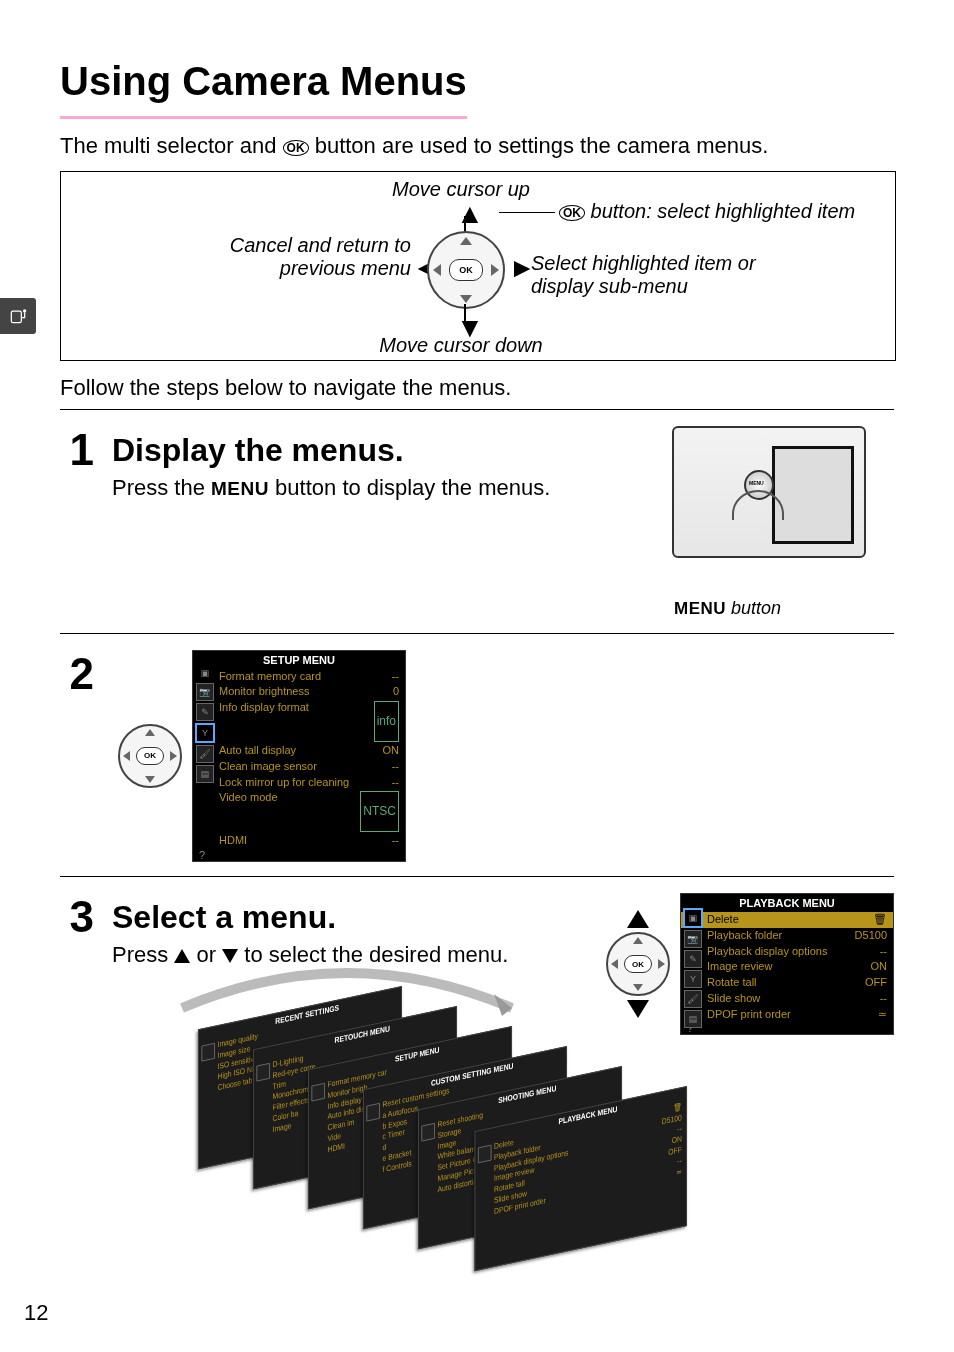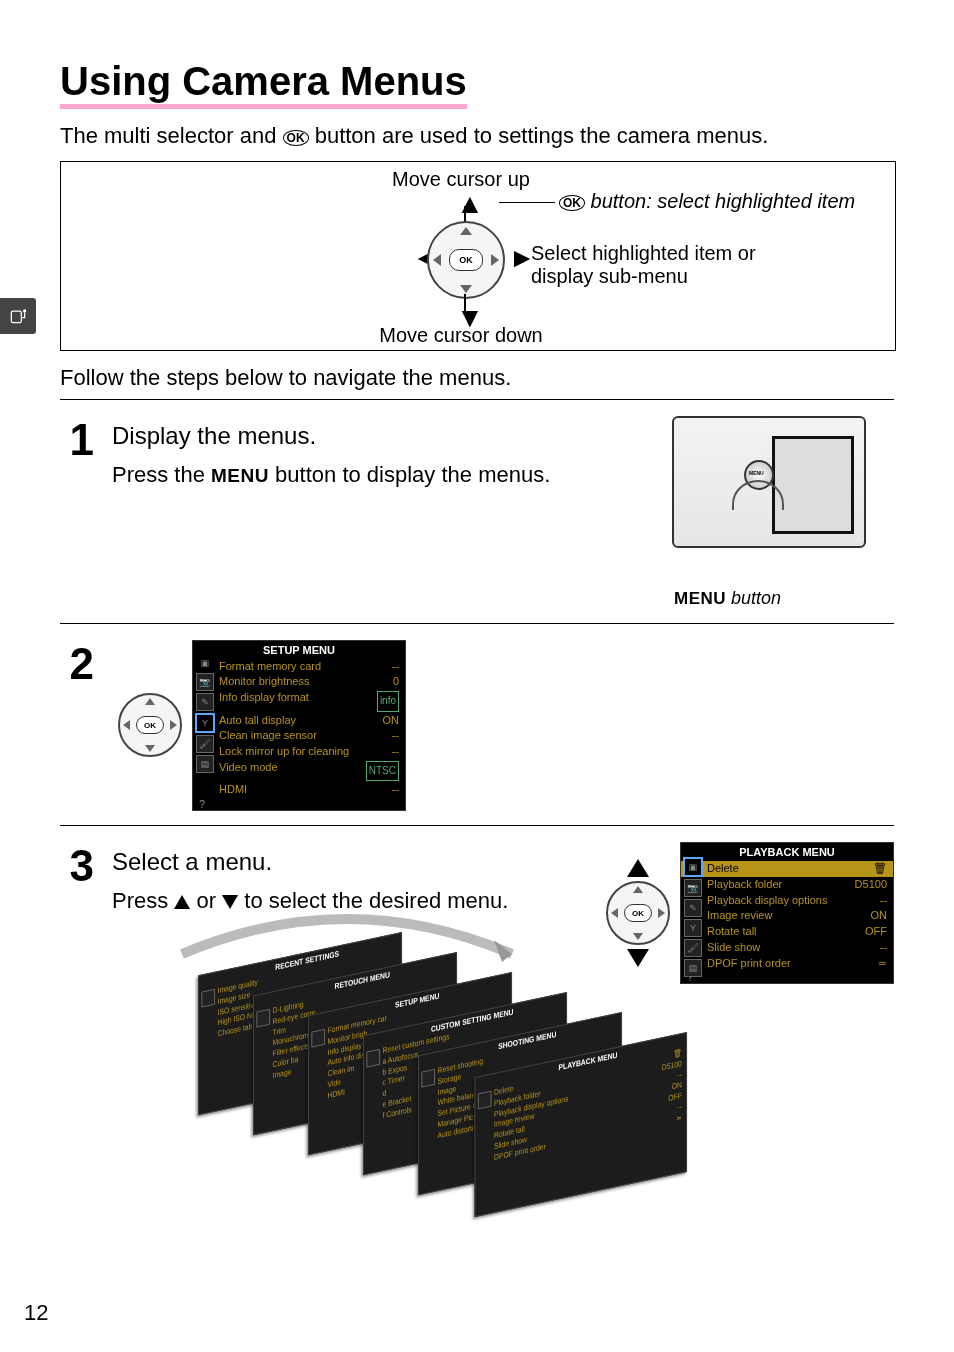--- a/index.html
+++ b/index.html
@@ -35,23 +35,23 @@
     justify-content: center;
     border-top-right-radius: 3px;
     border-bottom-right-radius: 3px;
   }
   .side-tab svg { width:20px; height:20px; }
 
   h1.title {
     font-size: 40px;
     font-weight: 700;
     margin: 0 0 4px 0;
-    border-bottom: 5px solid #f9a8d4;
+    border-bottom: 3px solid #f9a8d4;
     display: inline-block;
-    padding-bottom: 2px;
+    padding-bottom: 14px;
     line-height: 1.05;
   }
   .intro {
     font-size: 22px;
     margin: 8px 0 10px 0;
     line-height: 1.35;
   }
   .ok-circ {
     display:inline-block;
     border:1.5px solid #000;
@@ -72,20 +72,21 @@
   
   .diagram-box {
     border: 1px solid #000;
     width: 100%;
     height: 188px;
     position: relative;
     margin: 0 0 14px 0;
   }
   .diag-label {
     position: absolute;
+    font-style: italic;
     font-size: 20px;
     line-height: 1.15;
     text-align: right;
   }
   .diag-label.center { text-align:center; }
   .diag-label.left { text-align:left; }
   
   .selector {
     position: absolute;
     left: 366px;
@@ -140,27 +141,27 @@
     font-size: 44px;
     font-weight: 700;
     width: 34px;
     line-height: 1;
     flex-shrink: 0;
     text-align: right;
     padding-top:2px;
   }
   .step-body { flex: 1; }
   .step-title {
-    font-size: 24px;
-    font-weight: 400;
+    font-size: 32px;
+    font-weight: 700;
     margin: 6px 0 2px 0;
   }
   .step-text {
     font-size: 22px;
-    margin: 10px 0 6px 0;
+    margin: 4px 0 6px 0;
     line-height: 1.35;
     max-width: 440px;
   }
   .step-right {
     width: 250px;
     flex-shrink:0;
     display:flex;
     flex-direction:column;
     align-items:center;
     gap:4px;
@@ -219,21 +220,21 @@
     color:#fff; text-align:center; font-weight:700; font-size:11px;
     padding:3px 0;
   }
   .cam-menu .row {
     display:flex; justify-content:space-between; padding:1px 6px 1px 26px;
     line-height:1.25;
   }
   .cam-menu .row.sel { background:#b7941a; color:#000; }
   .cam-menu .val { color:#b7941a; }
   .cam-menu .row.sel .val { color:#000; }
-  .cam-menu .val.box { border:1px solid #5a7; color:#5a7; font-size:10px; padding:3px 2px;text-align:right;}
+  .cam-menu .val.box { border:1px solid #5a7; color:#5a7; font-size:12px; padding:12px 2px;text-align:right;}
   .cam-menu .sidebar {
     position:absolute; left:2px; top:14px; bottom:2px; width:20px;
     display:flex; flex-direction:column; gap:2px; align-items:center;
   }
   .cam-menu .sidebar .ic{
     width:16px;height:16px;border:1px solid #666;background:#222;color:#888;font-size:9px;display:flex;align-items:center;justify-content:center;
   }
   .cam-menu .sidebar .ic.hl{ border:2px solid #5aa9ff; background:#000; }
   .cam-menu .sidebar .ic.top { border:none;background:none;}
   .cam-menu .q { color:#888; padding-left:6px; }
@@ -312,20 +313,24 @@
     <span>The multi selector and </span><span class="ok-circ">OK</span><span> button are used to settings the camera menus.</span>
   </p>
 
   
   <div class="diagram-box">
     <div class="diag-label center" style="left:300px;top:6px;width:200px;">Move cursor up</div>
 
     <div class="big-arrow" style="left:395px;top:28px;">▲</div>
     <div style="position:absolute;left:403px;top:44px;width:0;height:18px;border-left:2px solid #000;"></div>
 
+    <div class="diag-label" style="left:90px;top:62px;width:260px;">
+      <span>Cancel and return to</span><br>
+      <span>previous menu</span>
+    </div>
     <div class="big-arrow" style="left:350px;top:83px;transform:rotate(-90deg);">▲</div>
 
     <div class="selector">
       <div class="outer">
         <div class="tri up"></div>
           <div class="tri down"></div>
           <div class="tri left"></div>
           <div class="tri right"></div>
         <div class="okpill">OK</div>
       </div>

